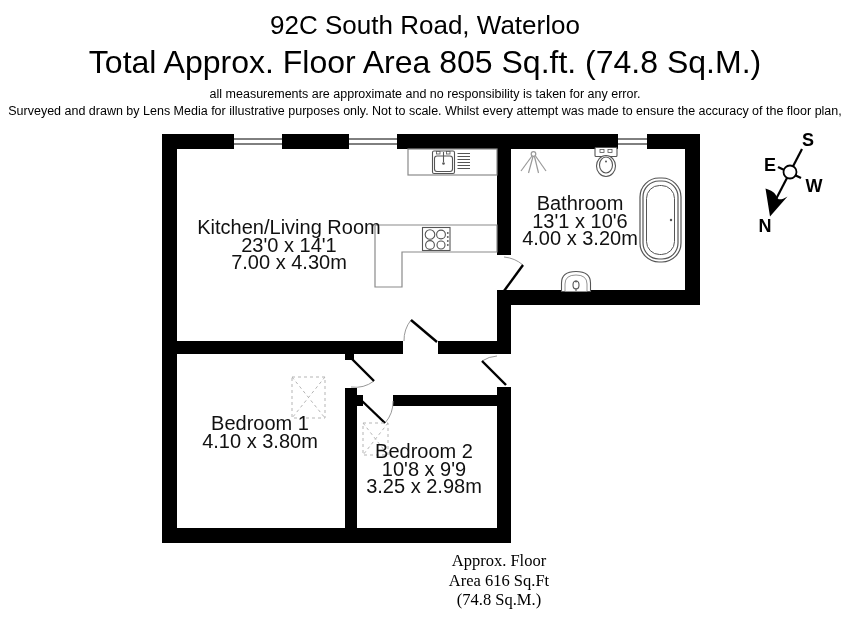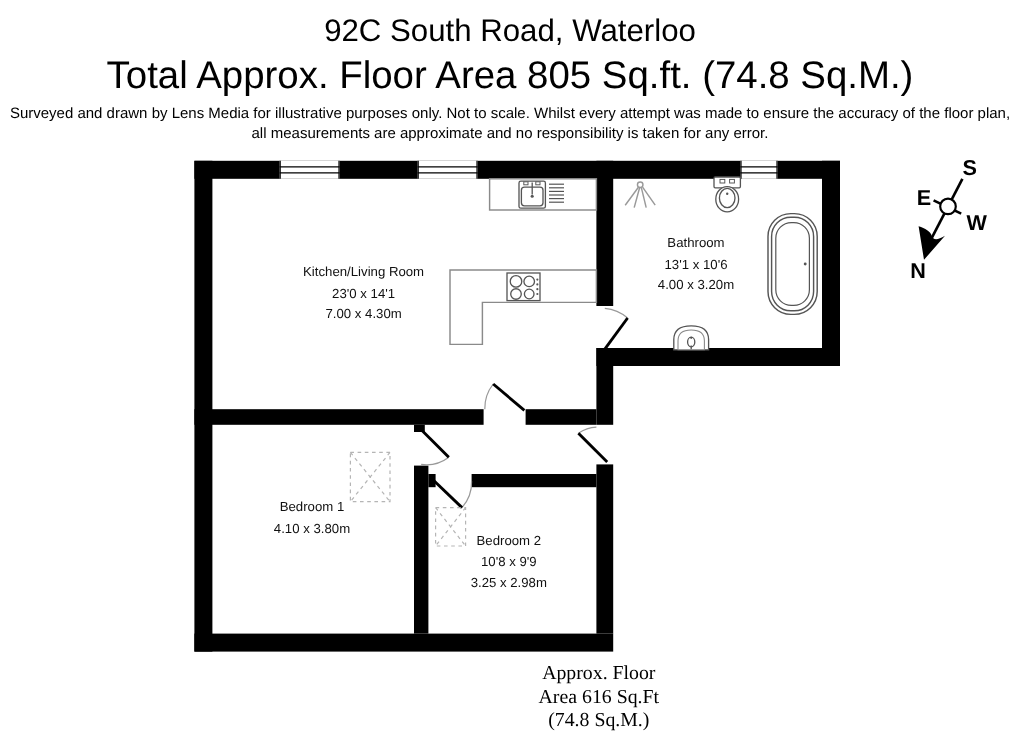--- a/index.html
+++ b/index.html
@@ -3,36 +3,36 @@
 <meta charset="utf-8">
 <style>
   html,body{margin:0;padding:0;background:#fff;}
   .page{position:relative;width:850px;height:618px;background:#ffffff;overflow:hidden;
         font-family:"Liberation Sans", sans-serif;color:#000;}
   .hdr{position:absolute;left:0;width:850px;text-align:center;white-space:nowrap;}
   .title{top:10px;font-size:26px;text-align:center;}
   .subtitle{top:44px;font-size:32px;}
   .disclaimer{top:86px;font-size:12.5px;line-height:16.5px;}
   .plan-svg{position:absolute;left:0;top:0;}
-  .room-label{position:absolute;font-size:11px;line-height:17.5px;text-align:center;
+  .room-label{position:absolute;font-size:20px;line-height:17.5px;text-align:center;
               white-space:nowrap;color:#111;}
   .footer{position:absolute;left:399px;top:551px;width:200px;text-align:center;
           font-size:16.5px;line-height:19.5px;font-family:Liberation Serif, serif;}
   .compass-letter{font-family:"Liberation Sans", sans-serif;font-size:18px;font-weight:bold;}
 </style>
 </head>
 <body>
 
 <div class="page">
 
   <div class="hdr title">92C South Road, Waterloo</div>
   <div class="hdr subtitle">Total Approx. Floor Area 805 Sq.ft. (74.8 Sq.M.)</div>
   <div class="hdr disclaimer">
+    <div>all measurements are approximate and no responsibility is taken for any error.</div>
     <div>Surveyed and drawn by Lens Media for illustrative purposes only. Not to scale. Whilst every attempt was made to ensure the accuracy of the floor plan,</div>
-    <div>all measurements are approximate and no responsibility is taken for any error.</div>
   </div>
 
   <svg class="plan-svg" width="850" height="618" viewBox="0 0 850 618">
 
     <g fill="#000000">
       <rect x="162" y="134" width="538" height="15"></rect>
       <rect x="162" y="134" width="15" height="409"></rect>
       <rect x="162" y="528" width="349" height="15"></rect>
       <rect x="685" y="134" width="15" height="171"></rect>
       <rect x="497" y="290" width="203" height="15"></rect>
@@ -177,21 +177,21 @@
       <line x1="778" y1="167" x2="801" y2="178" stroke="#000" stroke-width="2.2"></line>
       <circle cx="790" cy="172" r="6.5" fill="#fff" stroke="#000" stroke-width="1.8"></circle>
       <path d="M 770 216.5 L 787.5 196.5 C 781 200.5 777.5 200 776.5 196.5 C 775.5 193 771 190 765.5 188.5 Z" fill="#000"></path>
       <text class="compass-letter" x="808" y="146" text-anchor="middle">S</text>
       <text class="compass-letter" x="770" y="171" text-anchor="middle">E</text>
       <text class="compass-letter" x="814" y="192" text-anchor="middle">W</text>
       <text class="compass-letter" x="765" y="232" text-anchor="middle">N</text>
     </g>
   </svg>
 
-  <div class="room-label" style="left:193px;top:219px;width:220px">
+  <div class="room-label" style="left:179px;top:219px;width:220px">
     <div>Kitchen/Living Room</div>
     <div>23'0 x 14'1</div>
     <div>7.00 x 4.30m</div>
   </div>
 
   <div class="room-label" style="left:470px;top:195px;width:220px">
     <div>Bathroom</div>
     <div>13'1 x 10'6</div>
     <div>4.00 x 3.20m</div>
   </div>

